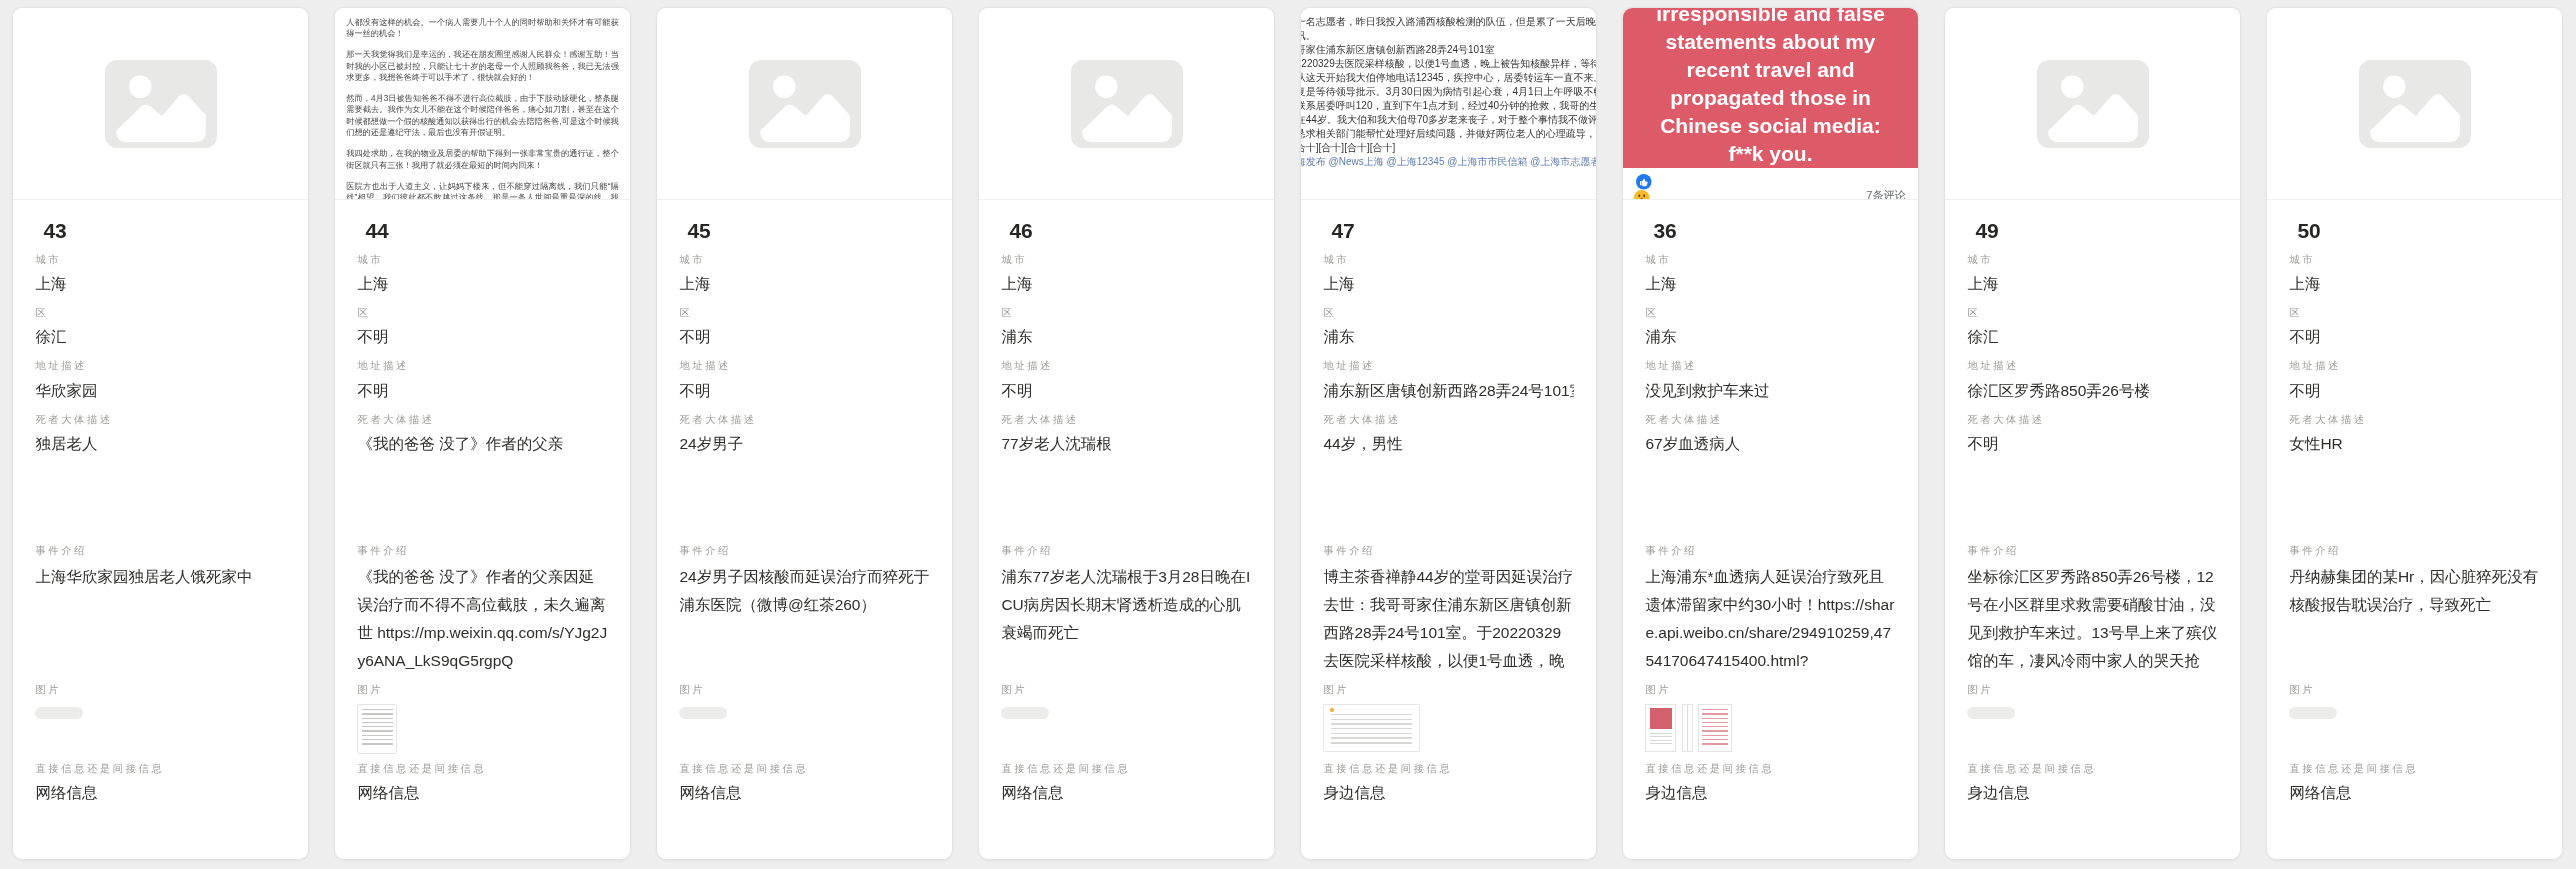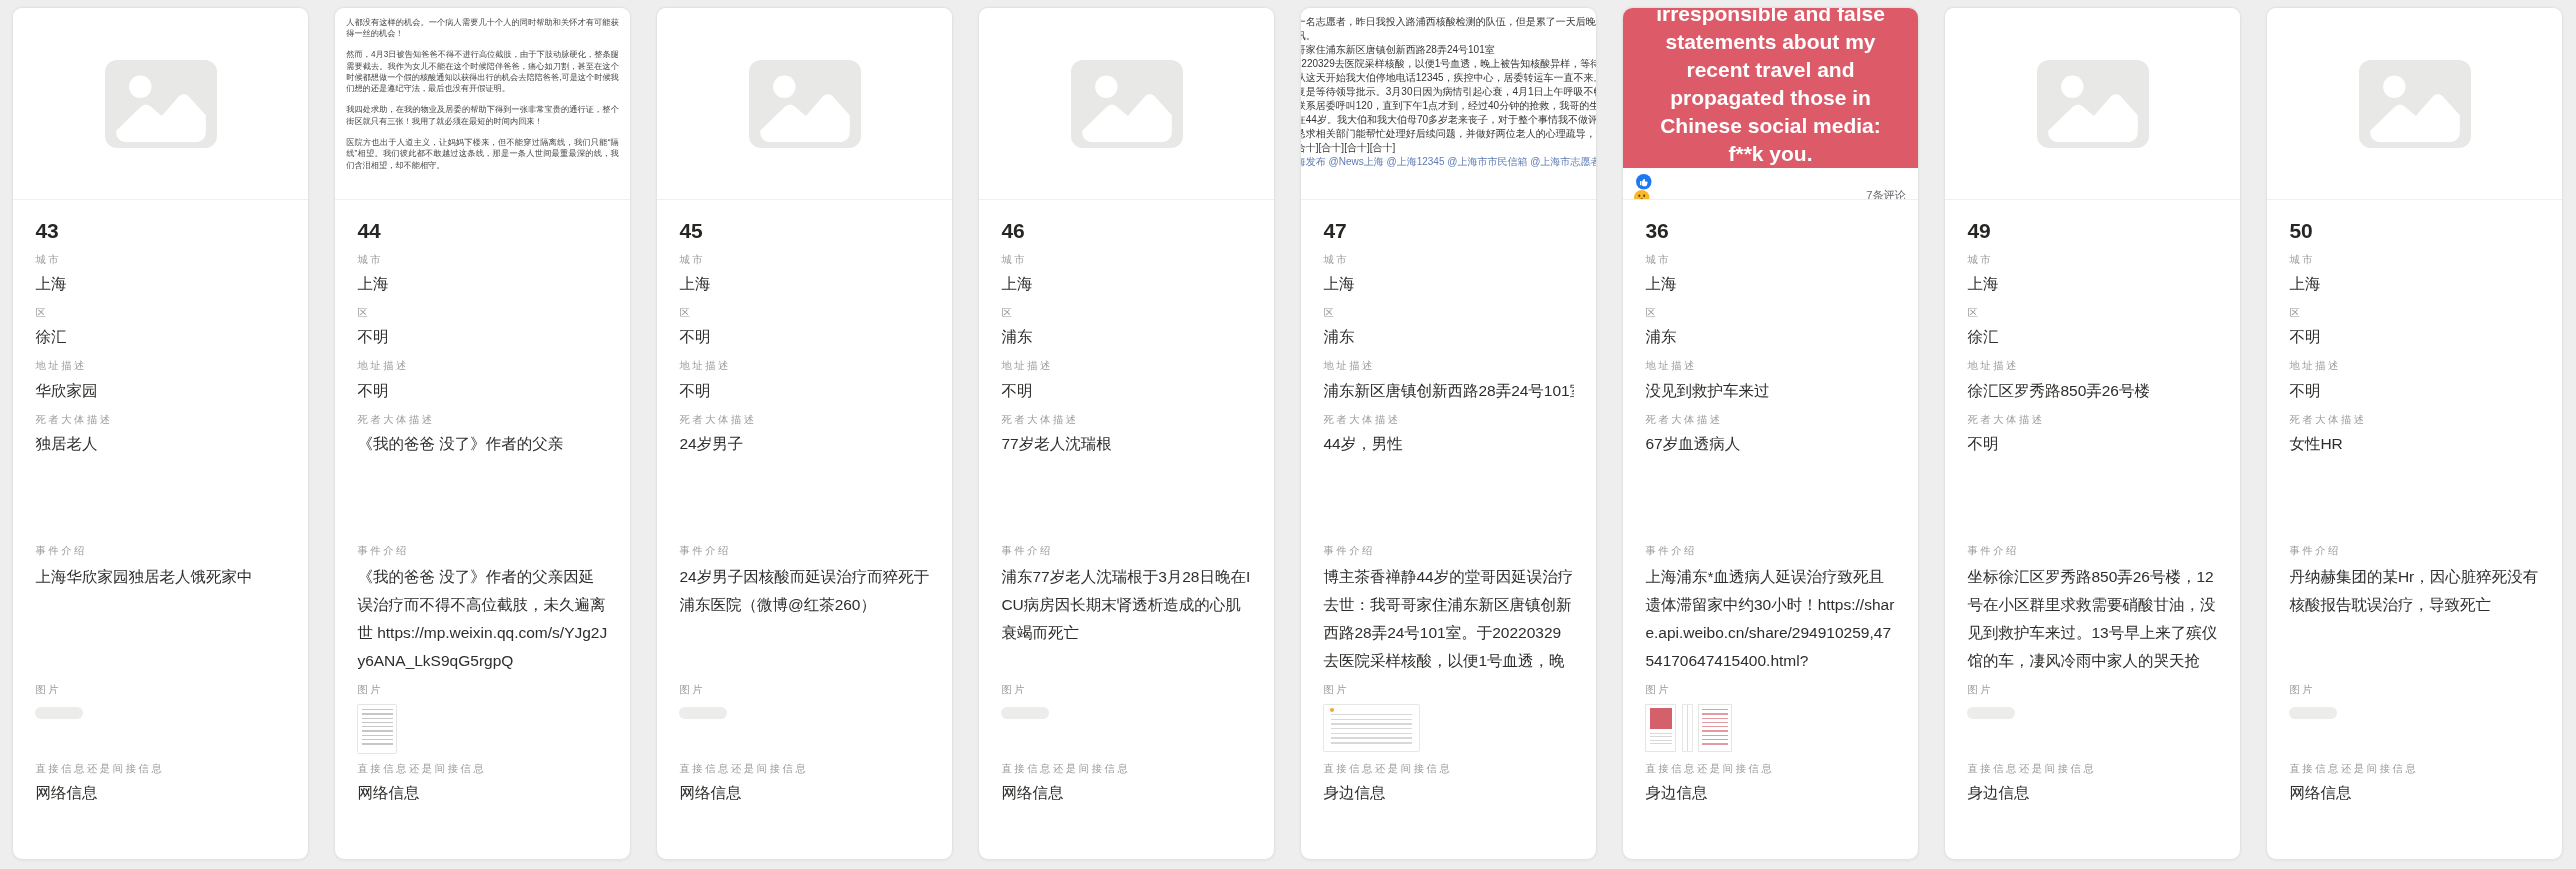--- a/index.html
+++ b/index.html
@@ -36,21 +36,21 @@
   .fb-meta{display:flex;justify-content:space-between;align-items:center;padding:6px 12px 5.2px 12px;color:#65676b;font-size:11.2px;}
   .fb-reactions{display:flex;align-items:center;flex-direction:column;}
   .fb-reactions svg{display:block;}
   .rx.wow{margin-left:-3.4px;}
   .fb-count{margin-left:5.2px;}
   .fb-divider{height:0.9px;background:#e4e6ea;margin:0 12px;}
   .fb-actions{display:flex;justify-content:space-around;padding-top:7.8px;color:#65676b;font-size:11.2px;}
   .fb-action{display:flex;align-items:center;gap:5.2px;}
   
   .content{padding:0 22.4px;flex:1;display:flex;flex-direction:column;box-sizing:border-box;}
-  .num{margin:19px 0 0 0;font-size:21px;font-weight:700;color:#262624;}
+  .num{margin:19px 0 0 8px;font-size:21px;font-weight:700;color:#262624;}
   .field{margin-top:10px;}
   .lbl{font-size:10.3px;color:#9b9b98;letter-spacing:2.6px;}
   .val{margin-top:5.2px;font-size:15.5px;color:#2d2d2b;line-height:24px;white-space:nowrap;overflow:hidden;}
   .val.wrap{white-space:normal;word-break:break-all;line-height:28px;}
   .f-deceased{min-height:121px;}
   .f-event{min-height:129px;}
   .f-event .val{max-height:110px;overflow:hidden;}
   .thumb-area{height:48px;margin-top:7px;display:flex;gap:5.2px;align-items:flex-start;}
   .pill{width:48px;height:12px;background:#ececea;border-radius:6px;margin-top:3.4px;}
   .doc-thumb{width:40px;height:50px;border:0.9px solid #e4e4e2;border-radius:1.7px;background:#fff;padding:4.3px 3.4px;box-sizing:border-box;}
@@ -108,20 +108,21 @@
       <div class="field">
         <div class="lbl">直接信息还是间接信息</div>
         <div class="val">网络信息</div>
       </div>
     </div>
   </article>
 
   <article class="card">
     <div class="preview article">
       <p>人都没有这样的机会。一个病人需要几十个人的同时帮助和关怀才有可能获得一丝的机会！</p>
+      <p>那一天我觉得我们是幸运的，我还在朋友圈里感谢人民群众！感谢互助！当时我的小区已被封控，只能让七十岁的老母一个人照顾我爸爸，我已无法强求更多，我想爸爸终于可以手术了，很快就会好的！</p>
       <p>然而，4月3日被告知爸爸不得不进行高位截肢，由于下肢动脉硬化，整条腿需要截去。我作为女儿不能在这个时候陪伴爸爸，痛心如刀割，甚至在这个时候都想做一个假的核酸通知以获得出行的机会去陪陪爸爸,可是这个时候我们想的还是遵纪守法，最后也没有开假证明。</p>
       <p>我四处求助，在我的物业及居委的帮助下得到一张非常宝贵的通行证，整个街区就只有三张！我用了就必须在最短的时间内回来！</p>
       <p>医院方也出于人道主义，让妈妈下楼来，但不能穿过隔离线，我们只能“隔线”相望。我们彼此都不敢越过这条线，那是一条人世间最重最深的线，我们含泪相望，却不能相守。</p>
 
     </div>
     <div class="content">
       <h2 class="num">44</h2>
       <div class="field">
         <div class="lbl">城市</div>
         <div class="val">上海</div>

